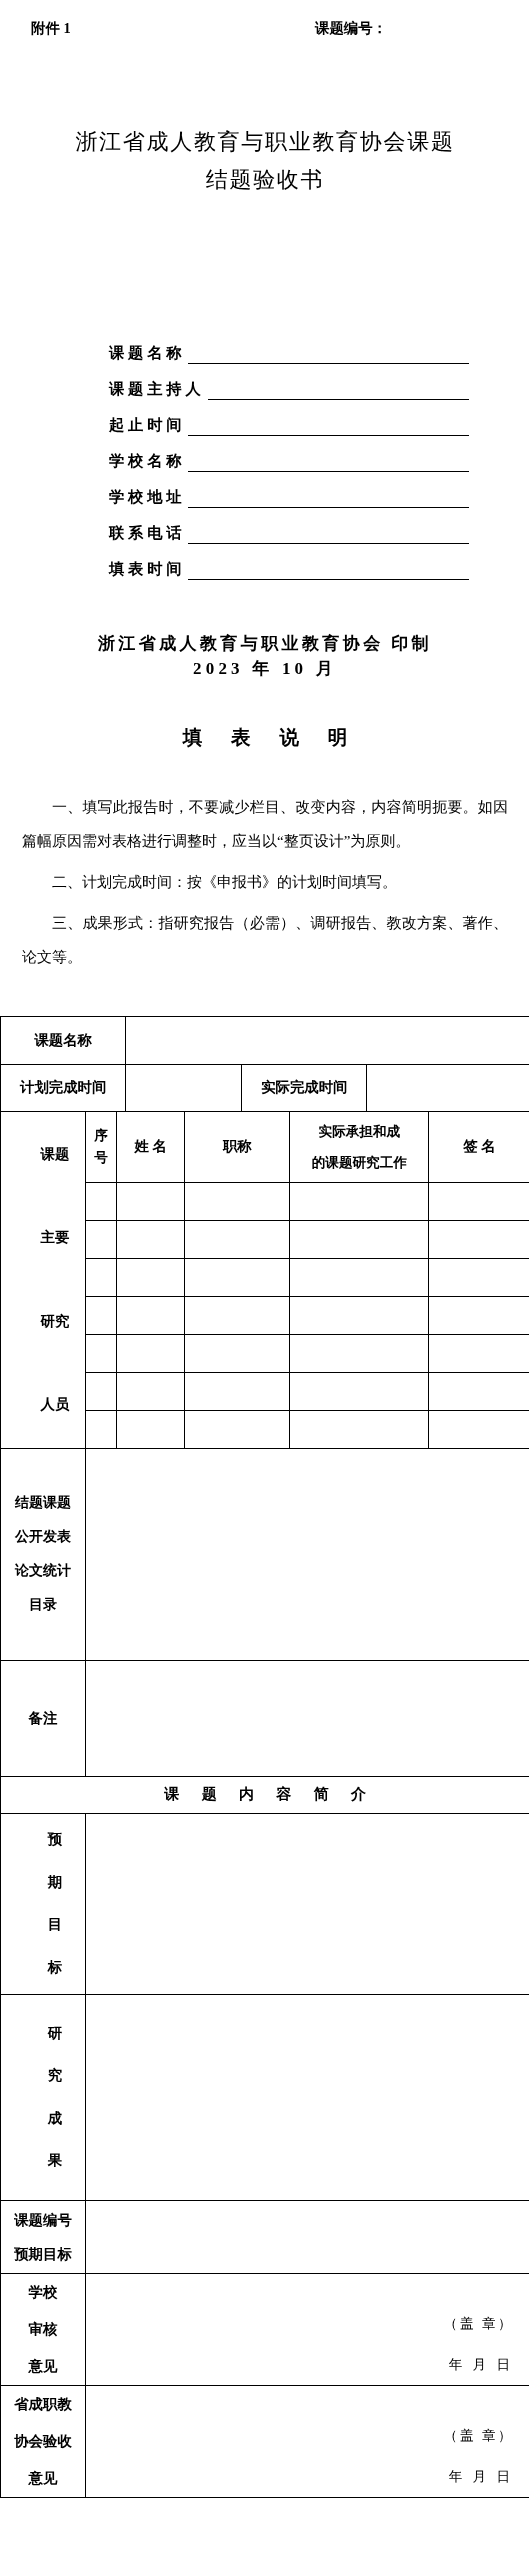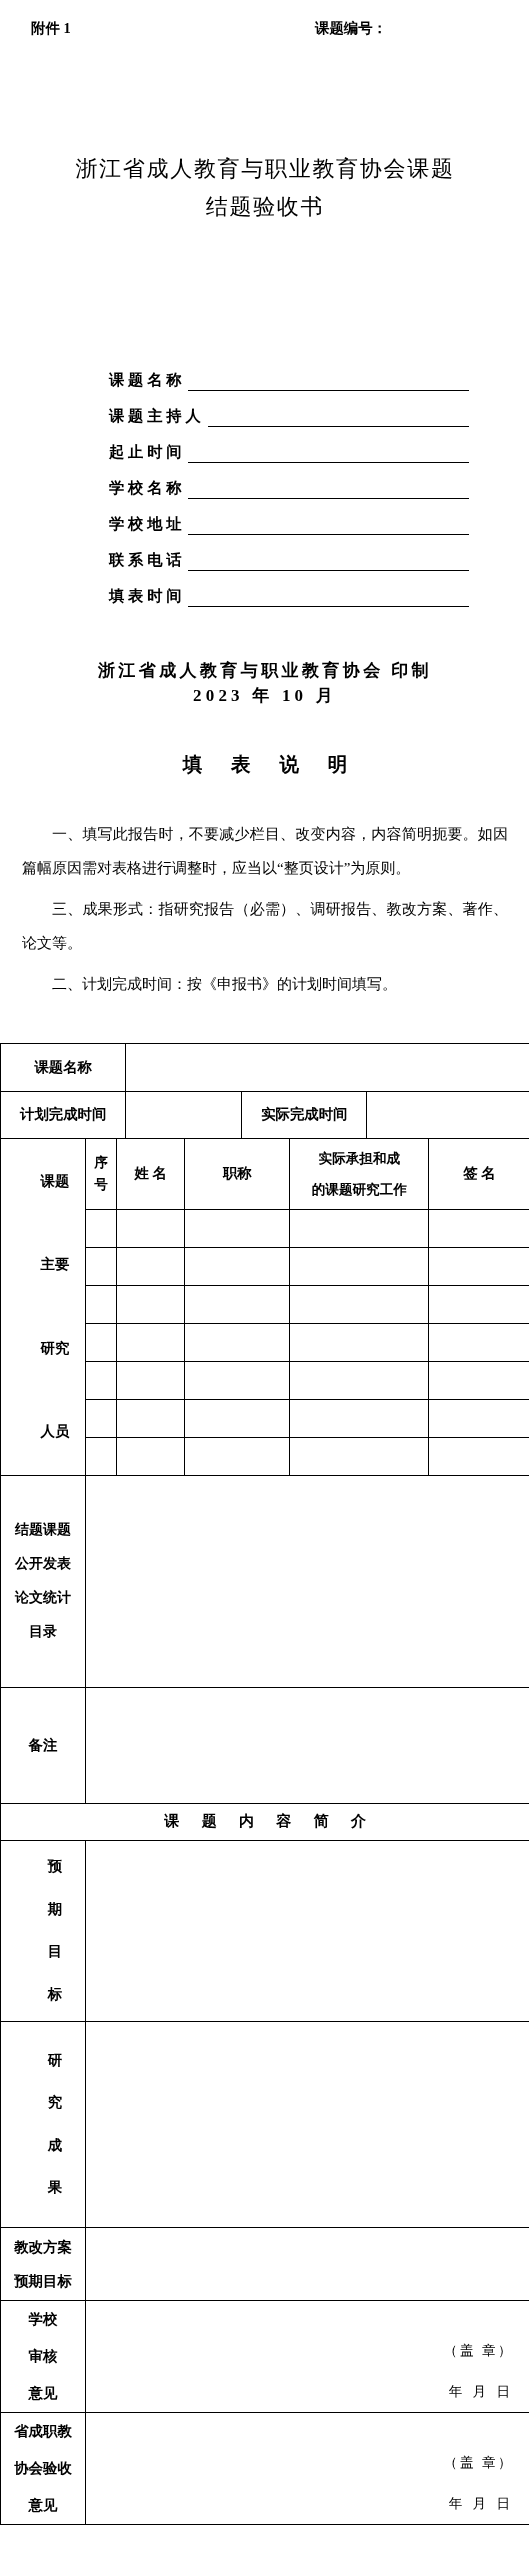--- a/index.html
+++ b/index.html
@@ -5,21 +5,21 @@
   html,body{margin:0;padding:0;background:#ffffff;}
   body{
     width:530px;
     color:#000;
     font-family:"Liberation Serif","DejaVu Serif",serif;
     -webkit-font-smoothing:antialiased;
   }
   .page{position:relative;width:530px;background:#fff;}
 
   
-  .topline{position:relative;height:39px;padding-top:33px;font-size:14.4px;font-weight:bold;}
+  .topline{position:relative;height:39px;padding-top:6px;font-size:14.4px;font-weight:bold;}
   .attachment{position:absolute;left:31px;top:18.7px;}
   .project-no{position:absolute;left:315px;top:18.7px;}
 
   
   .cover-title{margin-top:78px;text-align:center;font-size:22px;font-weight:normal;line-height:38px;letter-spacing:1.7px;}
 
   
   .cover-fields{margin:129px 0 0 109px;width:360px;}
   .cfield{display:flex;align-items:flex-end;height:36px;}
   .cfield .lbl{font-size:15.3px;font-weight:bold;white-space:nowrap;margin-right:6.8px;line-height:22px;}
@@ -97,22 +97,22 @@
       <span class="blank"></span>
     </div>
   </div>
 
   <div class="imprint">浙江省成人教育与职业教育协会  印制</div>
   <div class="imprint-date">2023 年 10 月</div>
 
   <div class="instr-title">填 表 说 明</div>
   <div class="instr-body">
     <p>一、填写此报告时，不要减少栏目、改变内容，内容简明扼要。如因篇幅原因需对表格进行调整时，应当以“整页设计”为原则。</p>
+    <p>二、计划完成时间：按《申报书》的计划时间填写。</p>
     <p>三、成果形式：指研究报告（必需）、调研报告、教改方案、著作、论文等。</p>
-    <p>二、计划完成时间：按《申报书》的计划时间填写。</p>
   </div>
 
   <table class="main">
     <colgroup>
       <col style="width:85px">
         <col style="width:31px">
         <col style="width:9.3px">
       <col style="width:59px">
         <col style="width:57px">
         <col style="width:48px">
@@ -244,21 +244,21 @@
           <span>究</span>
           <span>成</span>
           <span>果</span>
         </div>
       </td>
       <td colspan="8" class="fill"></td>
     </tr>
 
     <tr style="height:73px">
       <td class="lines-40">
-        <span>教改方案</span>
+        <span>课题编号</span>
         <span>预期目标</span>
       </td>
       <td colspan="8" class="fill"></td>
     </tr>
 
     <tr style="height:106px">
       <td class="lines-43">
         <span>学校</span>
         <span>审核</span>
         <span>意见</span>

